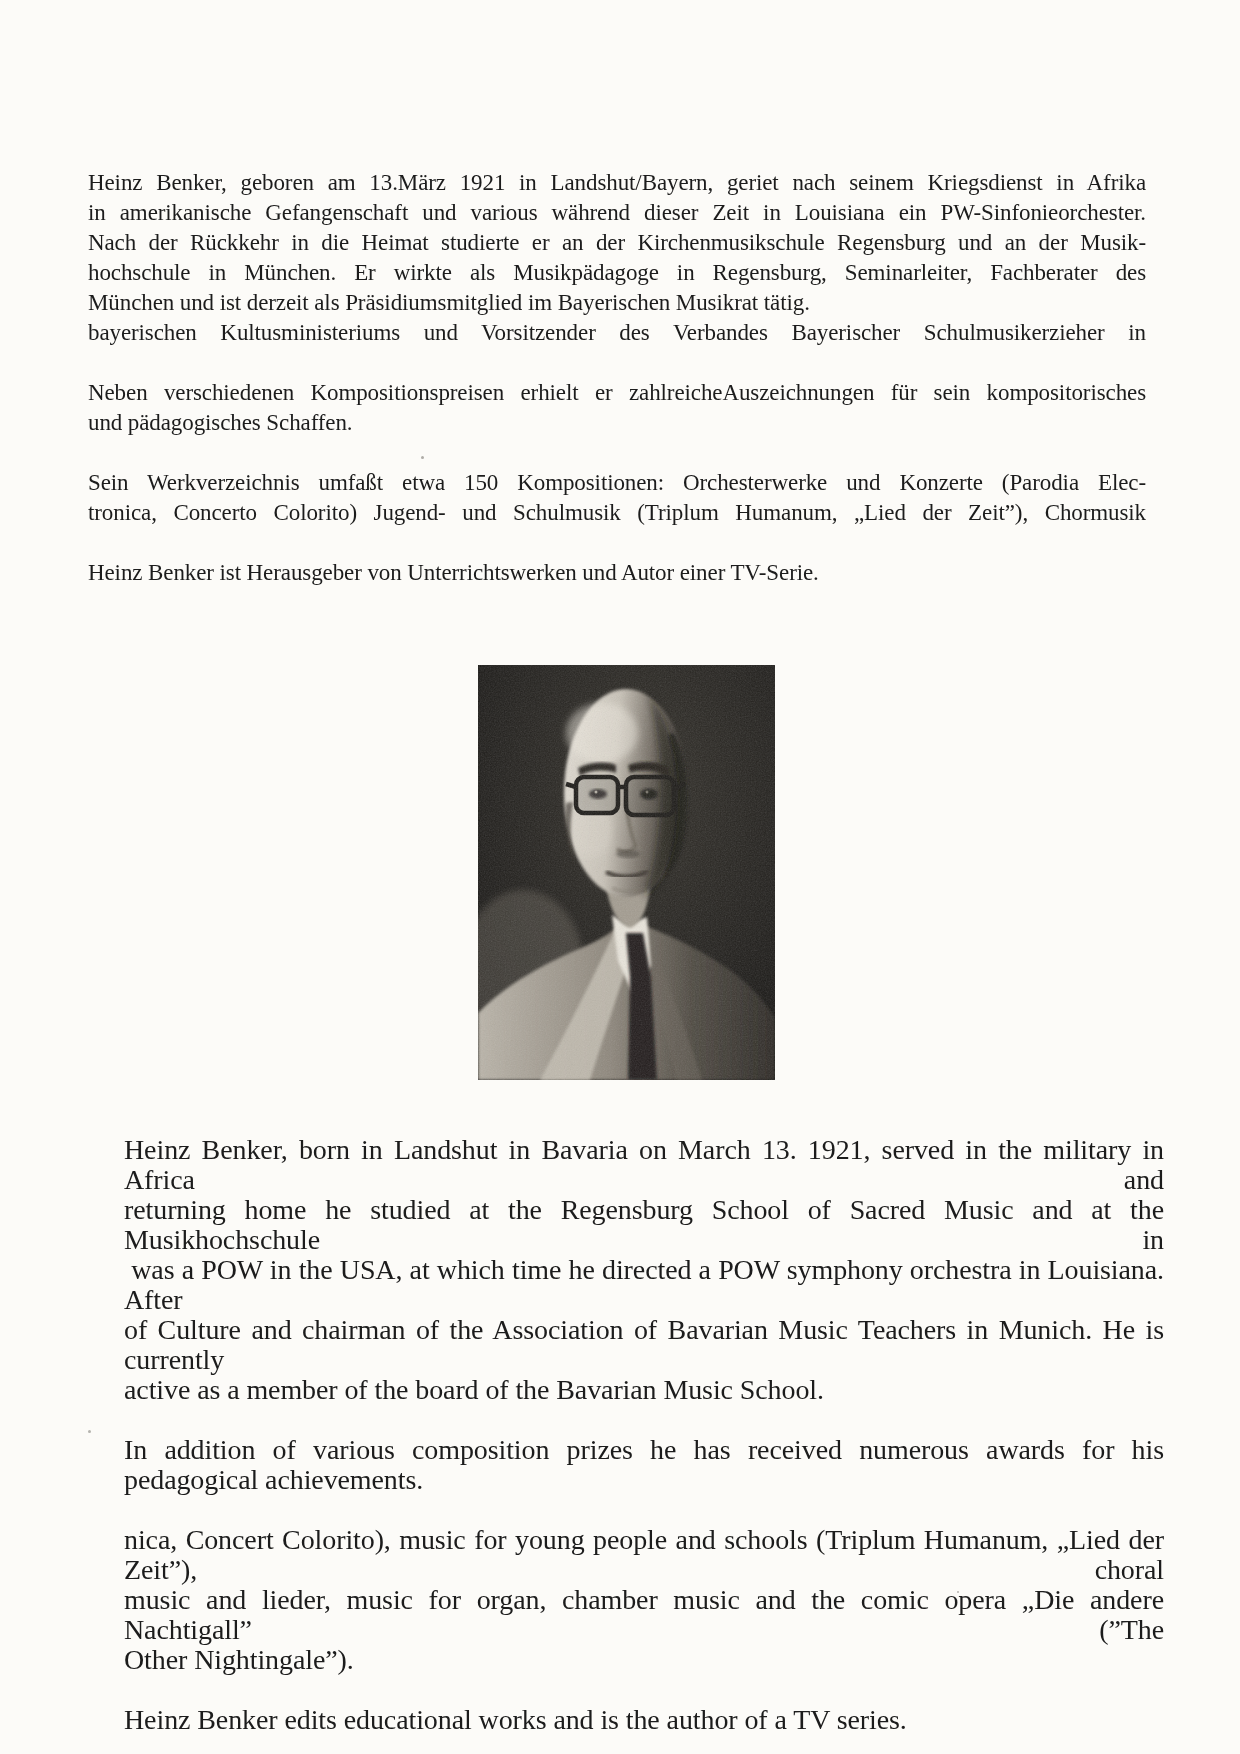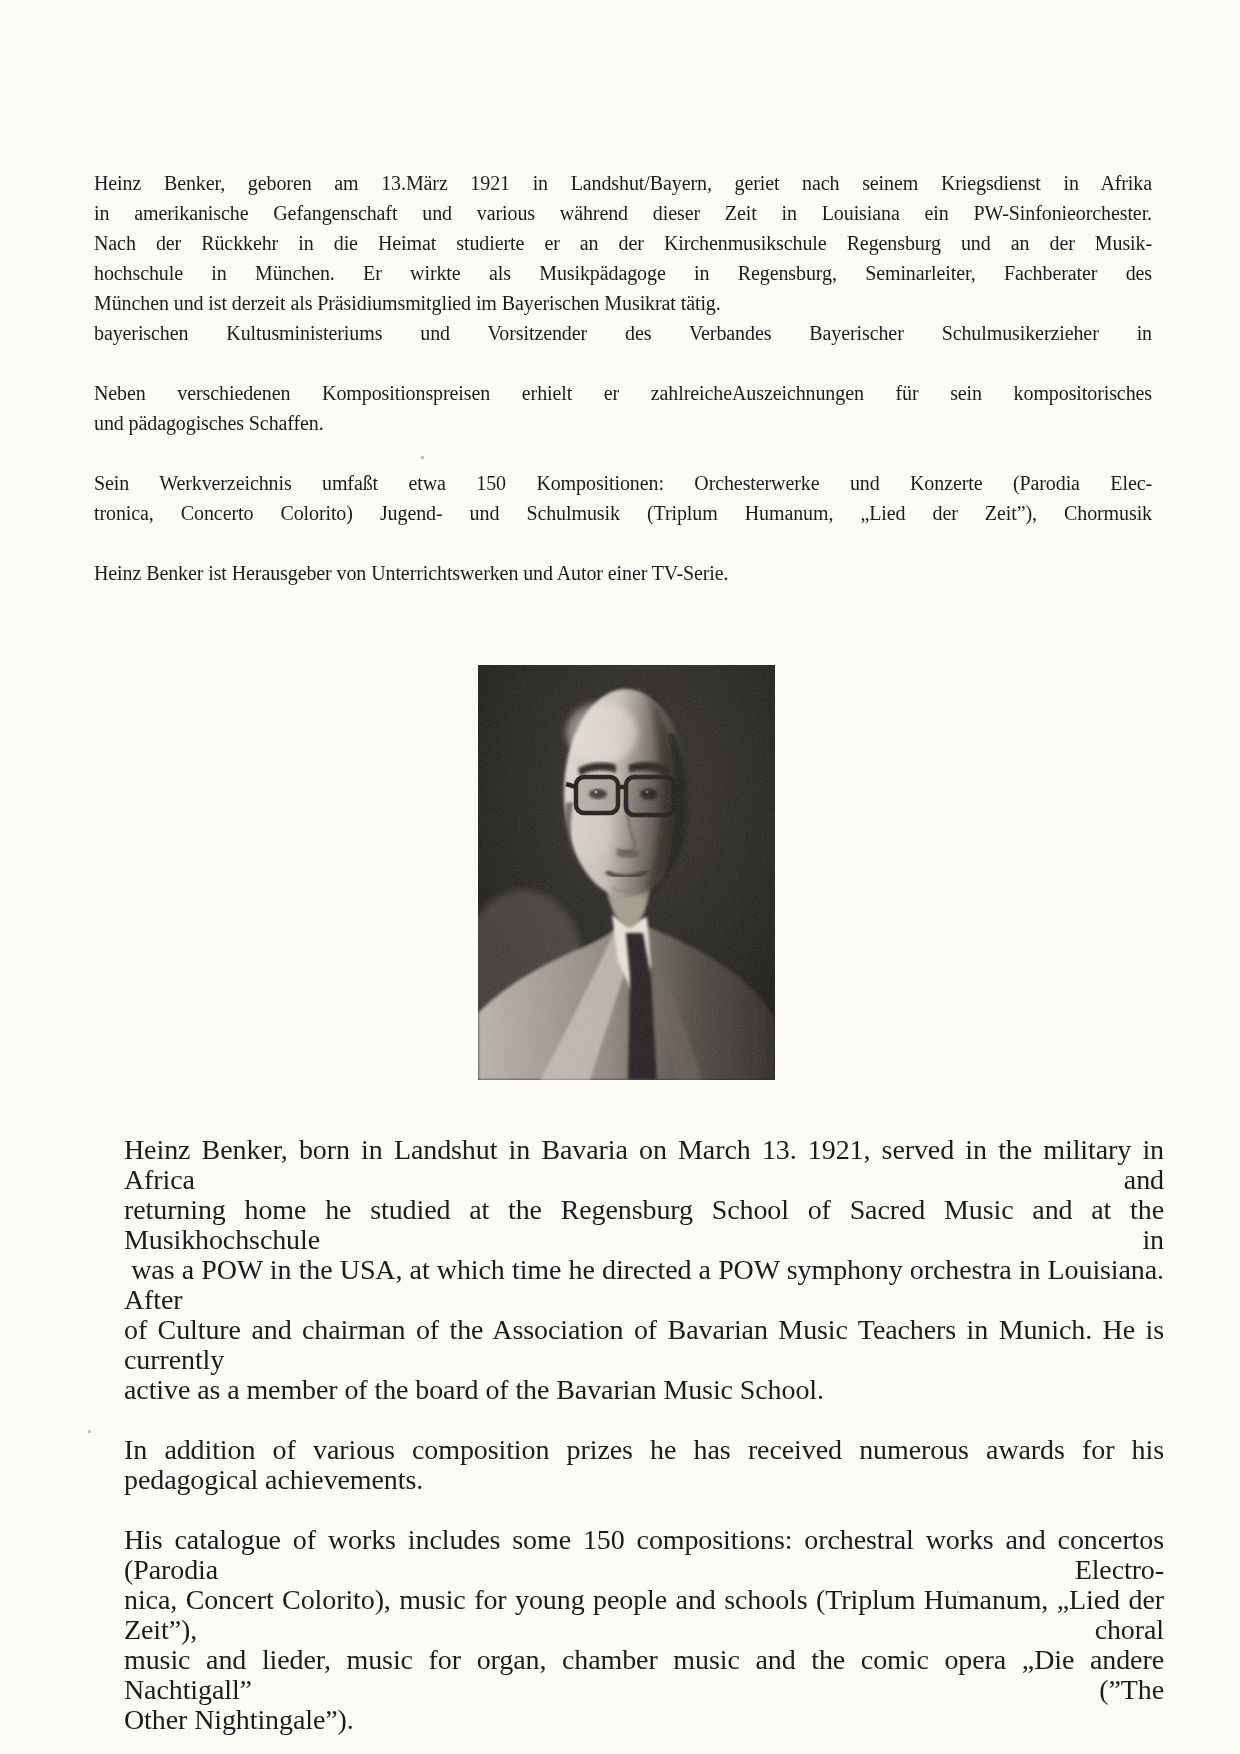--- a/index.html
+++ b/index.html
@@ -8,22 +8,22 @@
     width: 1240px;
     height: 1754px;
     margin: 0 auto;
     background: #fcfbf8;
     overflow: hidden;
     font-family: "Liberation Serif", serif;
     color: #1c1c1c;
   }
   .text-block { position: absolute; }
   .text-block.german {
-    left: 94px; top: 168px; width: 1058px;
-    font-size: 20px; line-height: 30px; letter-spacing: -0.1px;
+    left: 88px; top: 168px; width: 1058px;
+    font-size: 23px; line-height: 30px; letter-spacing: -0.1px;
   }
   .text-block.english {
     left: 124px; top: 1135px; width: 1040px;
     font-size: 28px; line-height: 30px; letter-spacing: -0.1px;
   }
   .paragraph { margin: 0 0 30px 0; }
   .paragraph:last-child { margin-bottom: 0; }
   .line {
     text-align: justify;
     text-align-last: justify;
@@ -166,21 +166,20 @@
         <div class="line">Heinz Benker, born in Landshut in Bavaria on March 13. 1921, served in the military in Africa and</div>
         <div class="line">returning home he studied at the Regensburg School of Sacred Music and at the Musikhochschule in</div>
         <div class="line">&nbsp;was a POW in the USA, at which time he directed a POW symphony orchestra in Louisiana. After</div>
         <div class="line">of Culture and chairman of the Association of Bavarian Music Teachers in Munich. He is currently</div>
         <div class="line last">active as a member of the board of the Bavarian Music School.</div>
       </div>
       <div class="paragraph">
         <div class="line last">In addition of various composition prizes he has received numerous awards for his pedagogical achievements.</div>
       </div>
       <div class="paragraph">
-        <div class="line">His catalogue of works includes some 150 compositions: orchestral works and concertos (Parodia Electro-</div>
         <div class="line">nica, Concert Colorito), music for young people and schools (Triplum Humanum, „Lied der Zeit”), choral</div>
         <div class="line">music and lieder, music for organ, chamber music and the comic opera „Die andere Nachtigall” (”The</div>
         <div class="line last">Other Nightingale”).</div>
       </div>
       <div class="paragraph">
         <div class="line last">Heinz Benker edits educational works and is the author of a TV series.</div>
       </div>
     </section>
 
   <div class="speck s1"></div>

